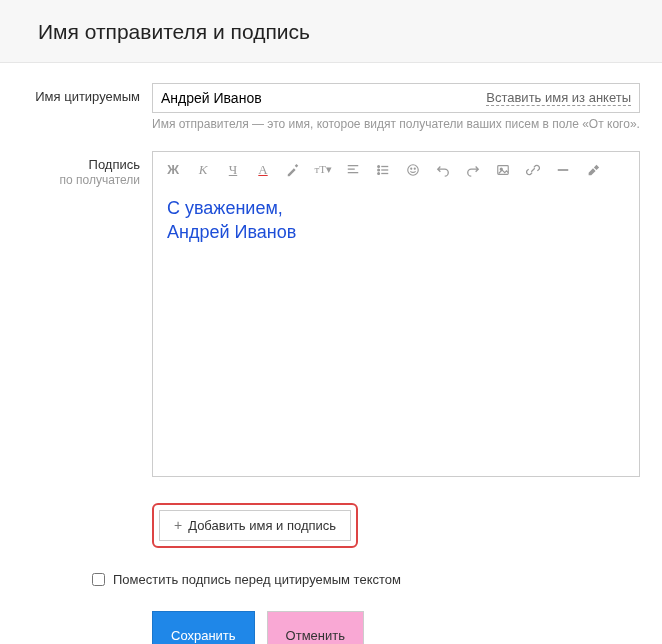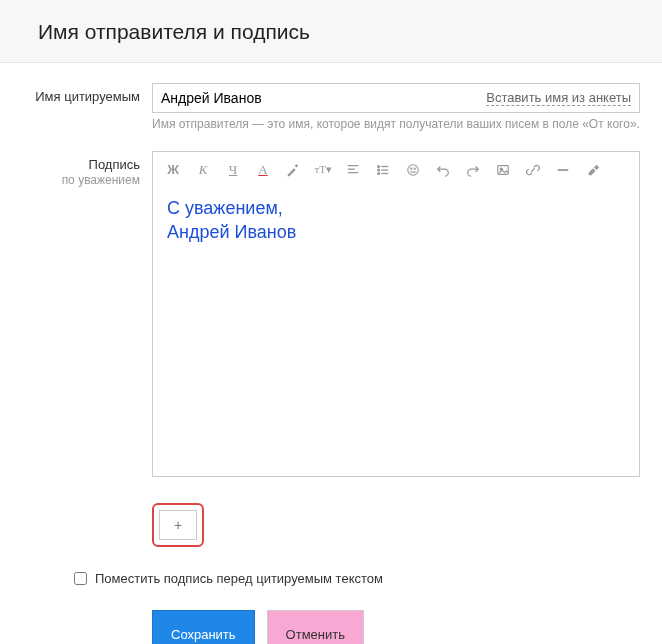--- a/index.html
+++ b/index.html
@@ -127,21 +127,21 @@
     padding: 7px 14px;
     font-size: 13px;
     color: #333;
     cursor: pointer;
     display: inline-flex;
     align-items: center;
     gap: 6px;
   }
   .add-btn .plus { color: #777; font-size: 14px; line-height: 1; }
   .checkbox-row {
-    margin-left: 52px;
+    margin-left: 70px;
     margin-top: 24px;
     display: flex;
     align-items: center;
     gap: 8px;
     font-size: 13px;
     color: #333;
   }
   .checkbox-row input { width: 13px; height: 13px; }
   .buttons-row {
     margin-left: 130px;
@@ -184,21 +184,21 @@
         <input class="name-input" type="text" value="Андрей Иванов" style="">
         <span class="insert-link">Вставить имя из анкеты</span>
       </div>
       <div class="hint">Имя отправителя — это имя, которое видят получатели ваших писем в поле «От кого».</div>
     </div>
   </div>
 
   <div class="row sig">
     <div class="label-col">
       <span>Подпись</span>
-      <span class="sub">по уважением</span>
+      <span class="sub">по получатели</span>
     </div>
     <div class="field-col">
       <div class="editor-box">
         <div class="toolbar">
           <span class="tb-btn bold">Ж</span>
           <span class="tb-btn italic">К</span>
           <span class="tb-btn underline">Ч</span>
           <span class="tb-btn" style="text-decoration:underline;text-decoration-color:#d33;">A</span>
           <span class="tb-btn">
             <svg viewBox="0 0 16 16" fill="currentColor">
@@ -267,20 +267,21 @@
         <div class="editor-body" contenteditable="true" style="">С уважением,
 Андрей Иванов</div>
       </div>
     </div>
   </div>
 
   <div class="add-row">
     <span class="add-highlight">
       <button class="add-btn">
         <span class="plus">+</span>
+        <span>Добавить имя и подпись</span>
       </button>
     </span>
   </div>
 
   <label class="checkbox-row">
     <input type="checkbox" style="">
     <span>Поместить подпись перед цитируемым текстом</span>
   </label>
 
   <div class="buttons-row">

